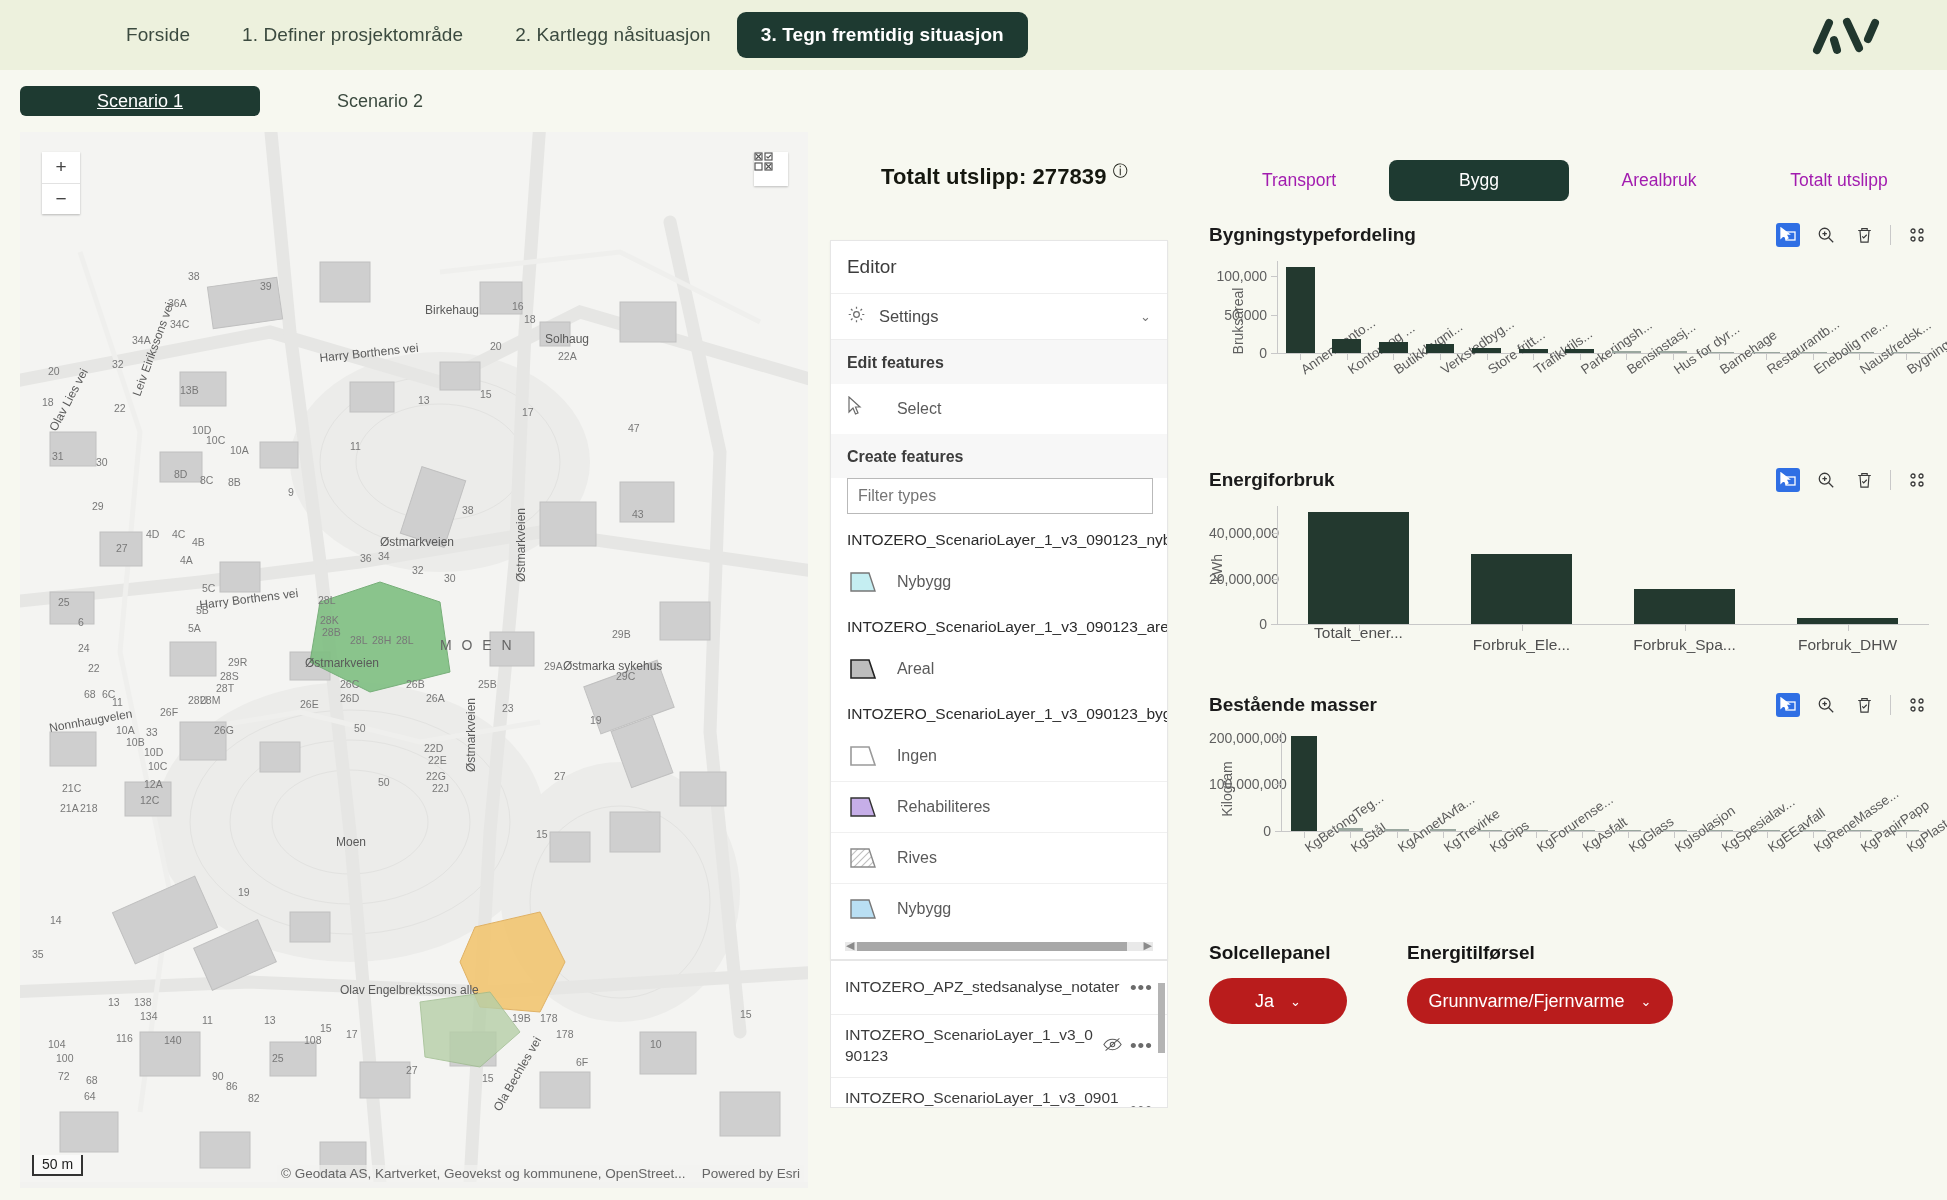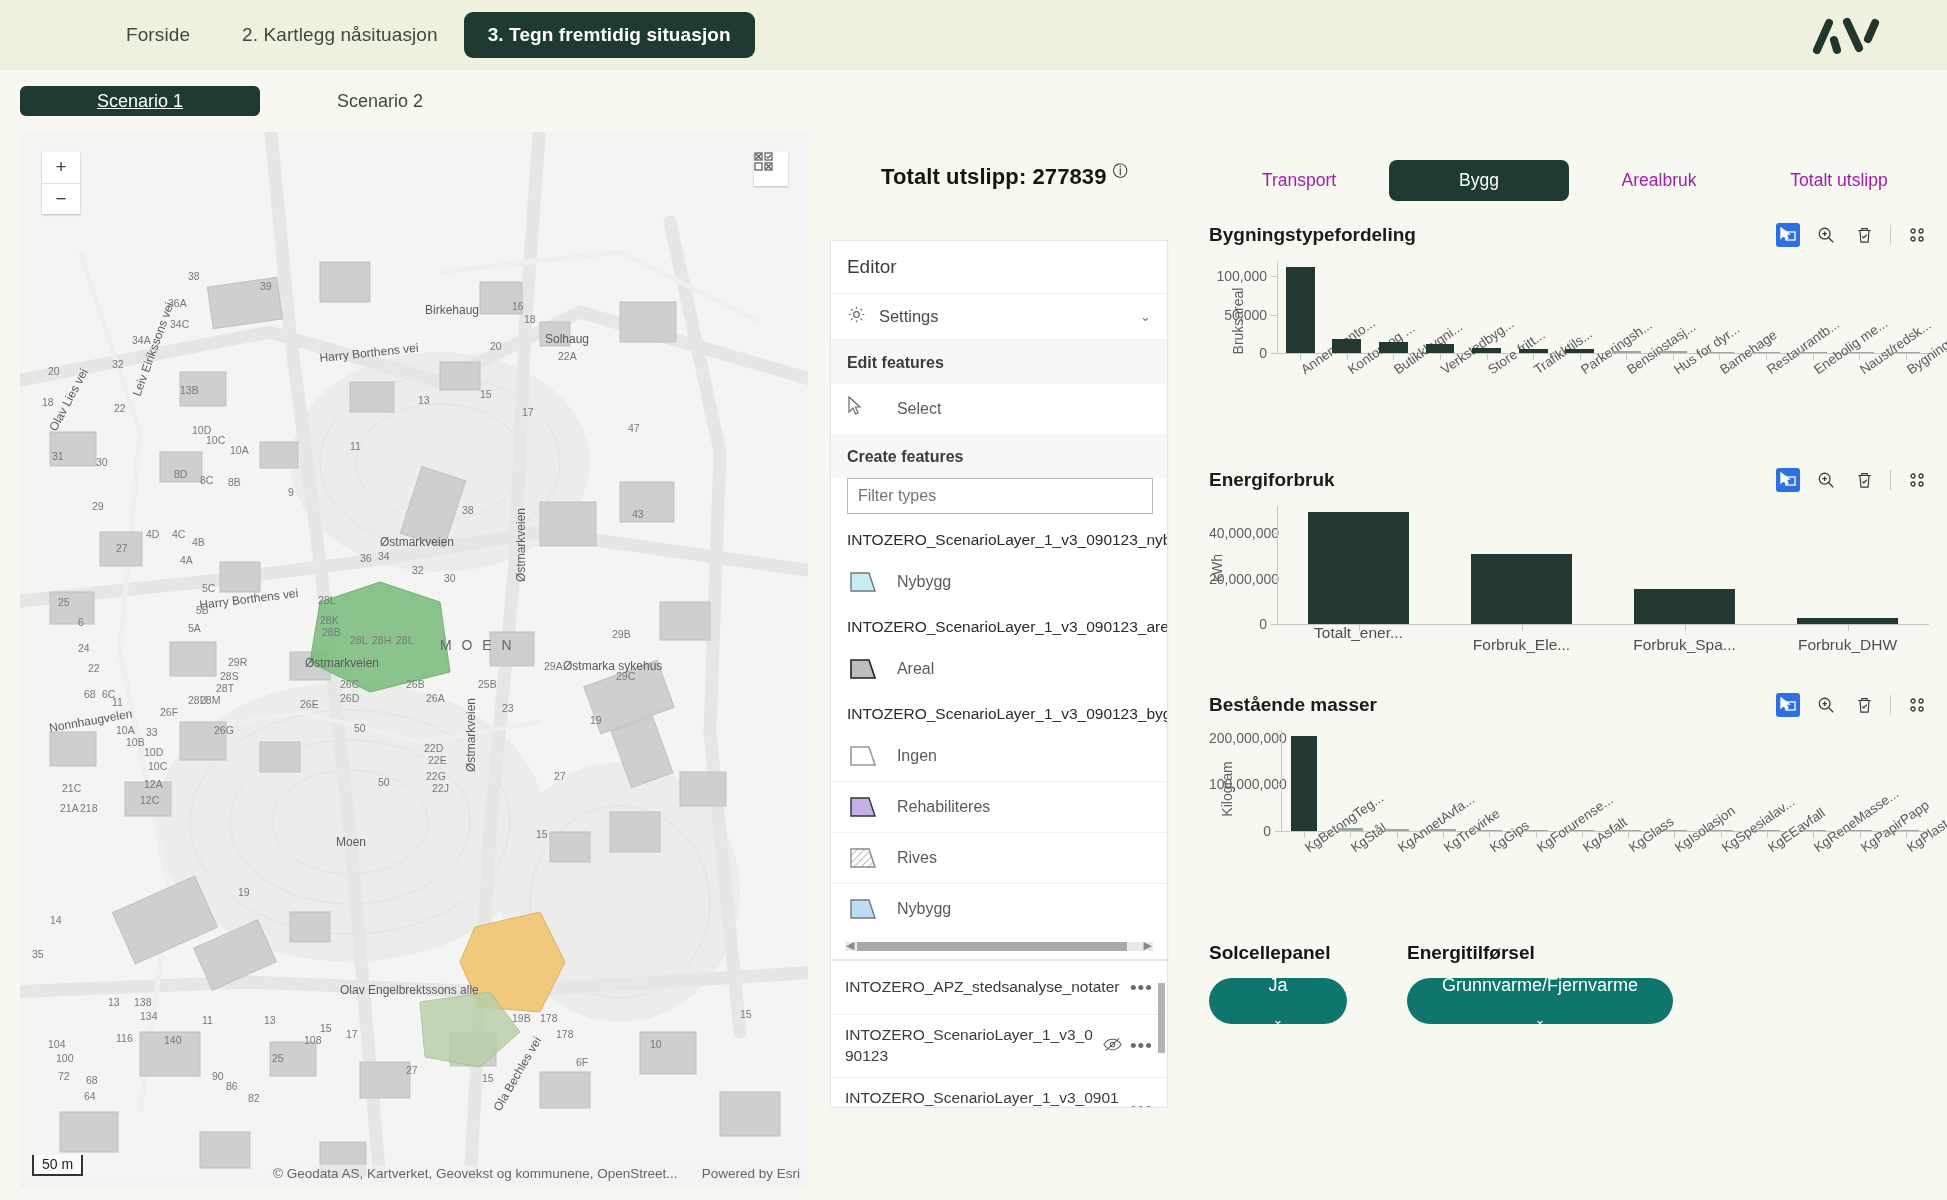--- a/index.html
+++ b/index.html
@@ -64,21 +64,21 @@
     position: absolute; right: 20px; top: 20px; width: 34px; height: 34px;
     background: #fff; box-shadow: 0 1px 2px rgba(0,0,0,.22);
     display:flex; align-items:center; justify-content:center; cursor:pointer;
   }
   .scalebar {
     position: absolute; left: 12px; bottom: 12px;
     border: 2px solid #333; border-top: none; color: #222;
     font-size: 14px; padding: 1px 8px 2px; background: rgba(255,255,255,.55);
   }
   .attrib {
-    position: absolute; right: 4px; bottom: 6px; display: flex; gap: 24px;
+    position: absolute; right: 4px; bottom: 6px; display: flex; gap: 16px;
     font-size: 13.5px; color: #666; background: rgba(242,242,240,.65); padding: 1px 4px;
   }
 
   
   .editor-col { width: 350px; margin-left: 22px; position: relative; }
   .total {
     font-size: 22px; font-weight: 700; color: #15170f;
     text-align: center; margin-top: 30px; letter-spacing: .1px;
   }
   .total .info { font-size: 15px; vertical-align: super; font-weight: 400; }
@@ -148,34 +148,35 @@
     position: absolute; font-size: 13.5px; color: #5a5a5a; white-space: nowrap;
     transform-origin: left top; transform: rotate(-35deg);
   }
   .xlab-h { position: absolute; font-size: 15.5px; color: #4f4f4f; white-space: nowrap; transform: translateX(-50%); }
   .axis { position: absolute; background: #c8c8c8; }
 
   
   .bottom-controls { display: flex; gap: 60px; margin-top: 26px; }
   .ctl-label { font-size: 19px; font-weight: 700; color: #151515; margin-bottom: 14px; }
   .pill {
-    background: #0f766e; color: #fff; border: none; border-radius: 30px;
+    background: #b91c1c; color: #fff; border: none; border-radius: 30px;
     font-size: 18px; display: flex; align-items: center; justify-content: center;
-    gap: 16px; cursor: pointer; font-family: "Liberation Sans", sans-serif; flex-direction: column;
+    gap: 16px; cursor: pointer; font-family: "Liberation Sans", sans-serif;
   }
   .pill.small { width: 138px; height: 46px; }
   .pill.wide { width: 266px; height: 46px; }
   .pill .cv { font-size: 13px; }
 </style>
 </head>
 <body>
 
 <div class="topnav">
   <div class="nav-items">
     <div class="nav-item">Forside</div>
+    <div class="nav-item">1. Definer prosjektområde</div>
     <div class="nav-item">2. Kartlegg nåsituasjon</div>
     <div class="nav-item active">3. Tegn fremtidig situasjon</div>
   </div>
   <div class="logo">
     <svg viewBox="0 0 78 46" width="78" height="46">
       <g stroke="#21372e" stroke-width="8" stroke-linecap="round" fill="none">
         <line x1="10" y1="38" x2="22" y2="11"></line>
         <line x1="30" y1="38" x2="27" y2="28"></line>
         <line x1="40" y1="10" x2="52" y2="36"></line>
         <line x1="68" y1="11" x2="61" y2="27"></line>

